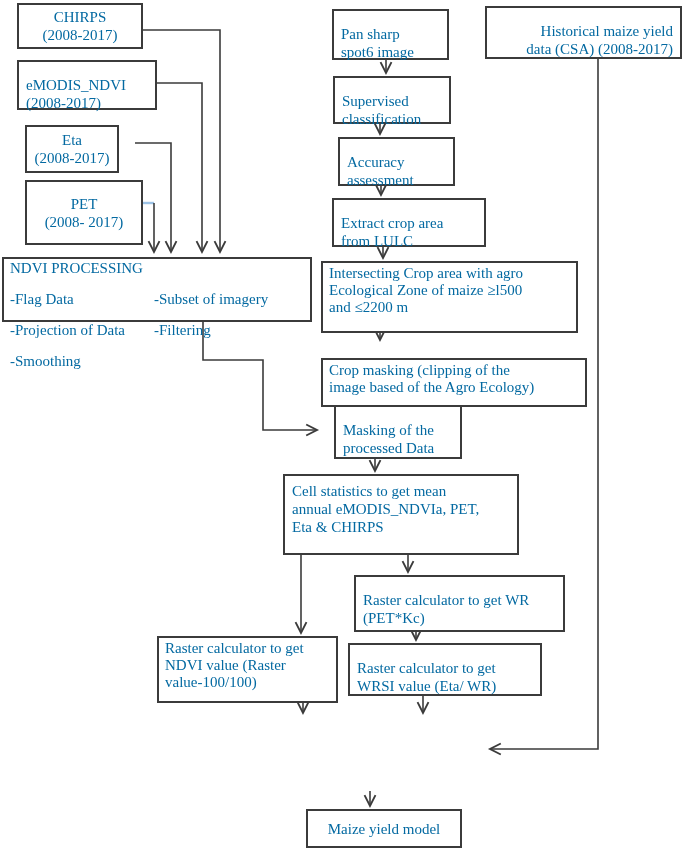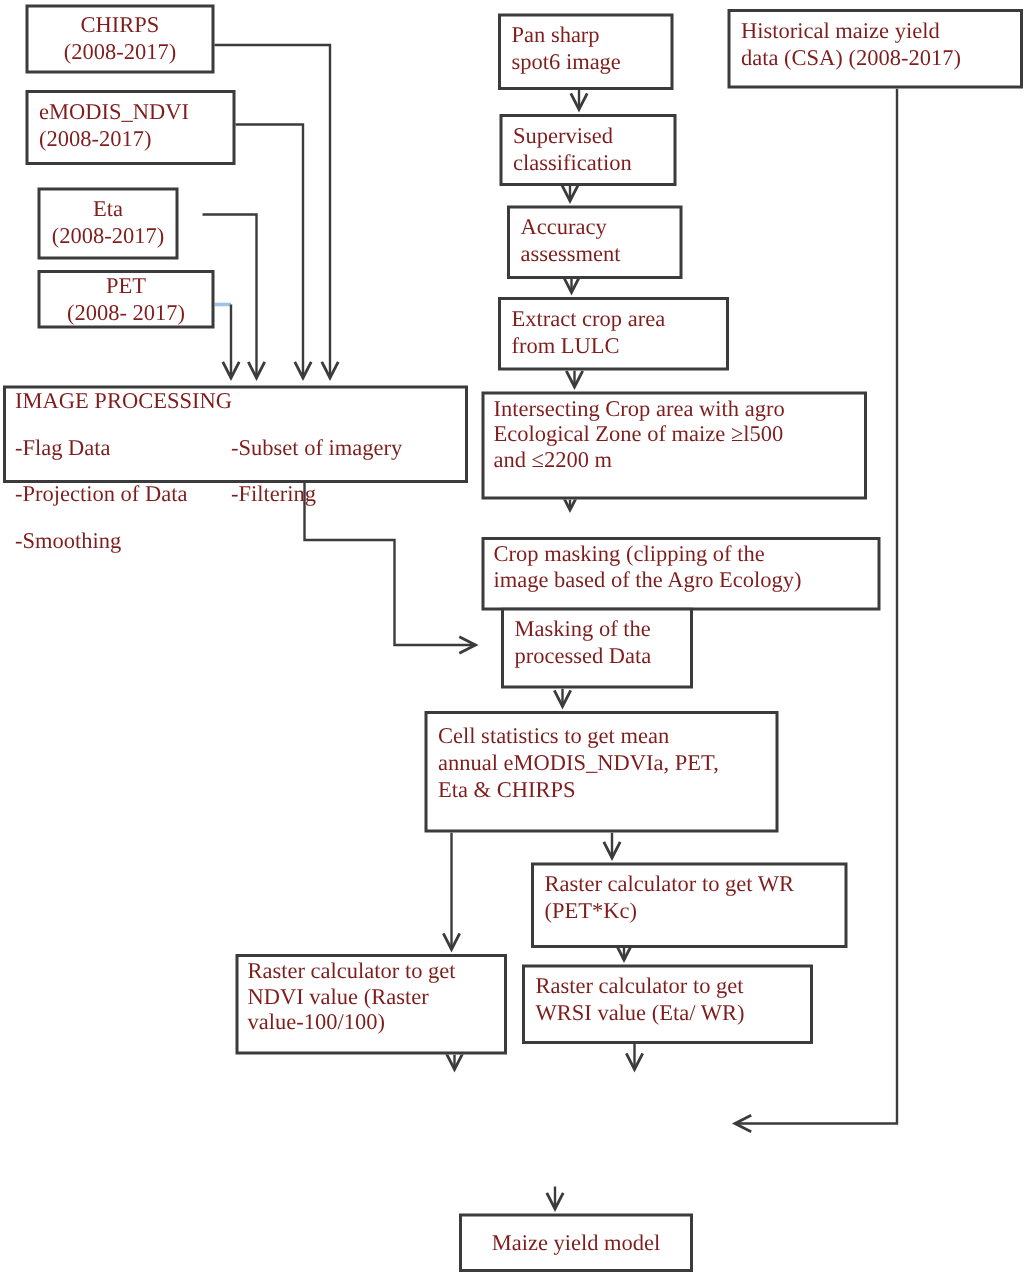--- a/index.html
+++ b/index.html
@@ -5,38 +5,38 @@
   html, body {
     margin: 0; padding: 0;
     background: #ffffff;
   }
   .canvas {
     position: relative;
     width: 685px;
     height: 850px;
     background: #ffffff;
     font-family: "Liberation Serif", serif;
-    color: #7f1d1d;
+    color: #0369a1;
     overflow: hidden;
   }
   .wires {
     position: absolute;
     left: 0; top: 0;
     width: 685px; height: 850px;
     pointer-events: none;
   }
   .box {
     position: absolute;
     box-sizing: border-box;
     border: 2px solid #3b3b3b;
     background: #ffffff;
     font-size: 15px;
     line-height: 18px;
     white-space: pre-line;
-    padding: 4px 7px;
+    padding: 14px 7px;
   }
   .box.center {
     display: flex;
     align-items: center;
     justify-content: center;
     text-align: center;
     padding: 2px 4px;
   }
   .box.tight {
     line-height: 17px;
@@ -94,25 +94,25 @@
 
   <div class="box center" style="left:17px; top:3px; width:126px; height:46px;">CHIRPS
 (2008-2017)</div>
 
   <div class="box" style="left:17px; top:60px; width:140px; height:50px;">eMODIS_NDVI
 (2008-2017)</div>
 
   <div class="box center" style="left:25px; top:125px; width:94px; height:48px;">Eta
 (2008-2017)</div>
 
-  <div class="box center" style="left:25px; top:180px; width:118px; height:39px;">PET
+  <div class="box center" style="left:25px; top:180px; width:118px; height:65px;">PET
 (2008- 2017)</div>
 
   <div class="ip-box" style="left:2px; top:257px; width:310px; height:65px;">
-    <div class="ip-title">IMAGE PROCESSING</div>
+    <div class="ip-title">NDVI PROCESSING</div>
     <div class="ip-cols">
       <div class="ip-col left">
         <span>-Flag Data</span><br>
         <span>-Projection of Data</span><br>
         <span>-Smoothing</span>
       </div>
       <div class="ip-col right">
         <span>-Subset of imagery</span><br>
         <span>-Filtering</span>
       </div>
@@ -151,16 +151,16 @@
   <div class="box tight" style="left:157px; top:636px; width:181px; height:67px;">Raster calculator to get
 NDVI value (Raster
 value-100/100)</div>
 
   <div class="box" style="left:348px; top:643px; width:194px; height:53px;">Raster calculator to get
 WRSI value (Eta/ WR)</div>
 
 
   <div class="box center" style="left:306px; top:809px; width:156px; height:39px;">Maize yield model</div>
 
-  <div class="box" style="left:485px; top:6px; width:197px; height:53px;">Historical maize yield
+  <div class="box" style="left:485px; top:6px; width:197px; height:53px;text-align:right;">Historical maize yield
 data (CSA) (2008-2017)</div>
 
 </div>
 
 </body></html>

